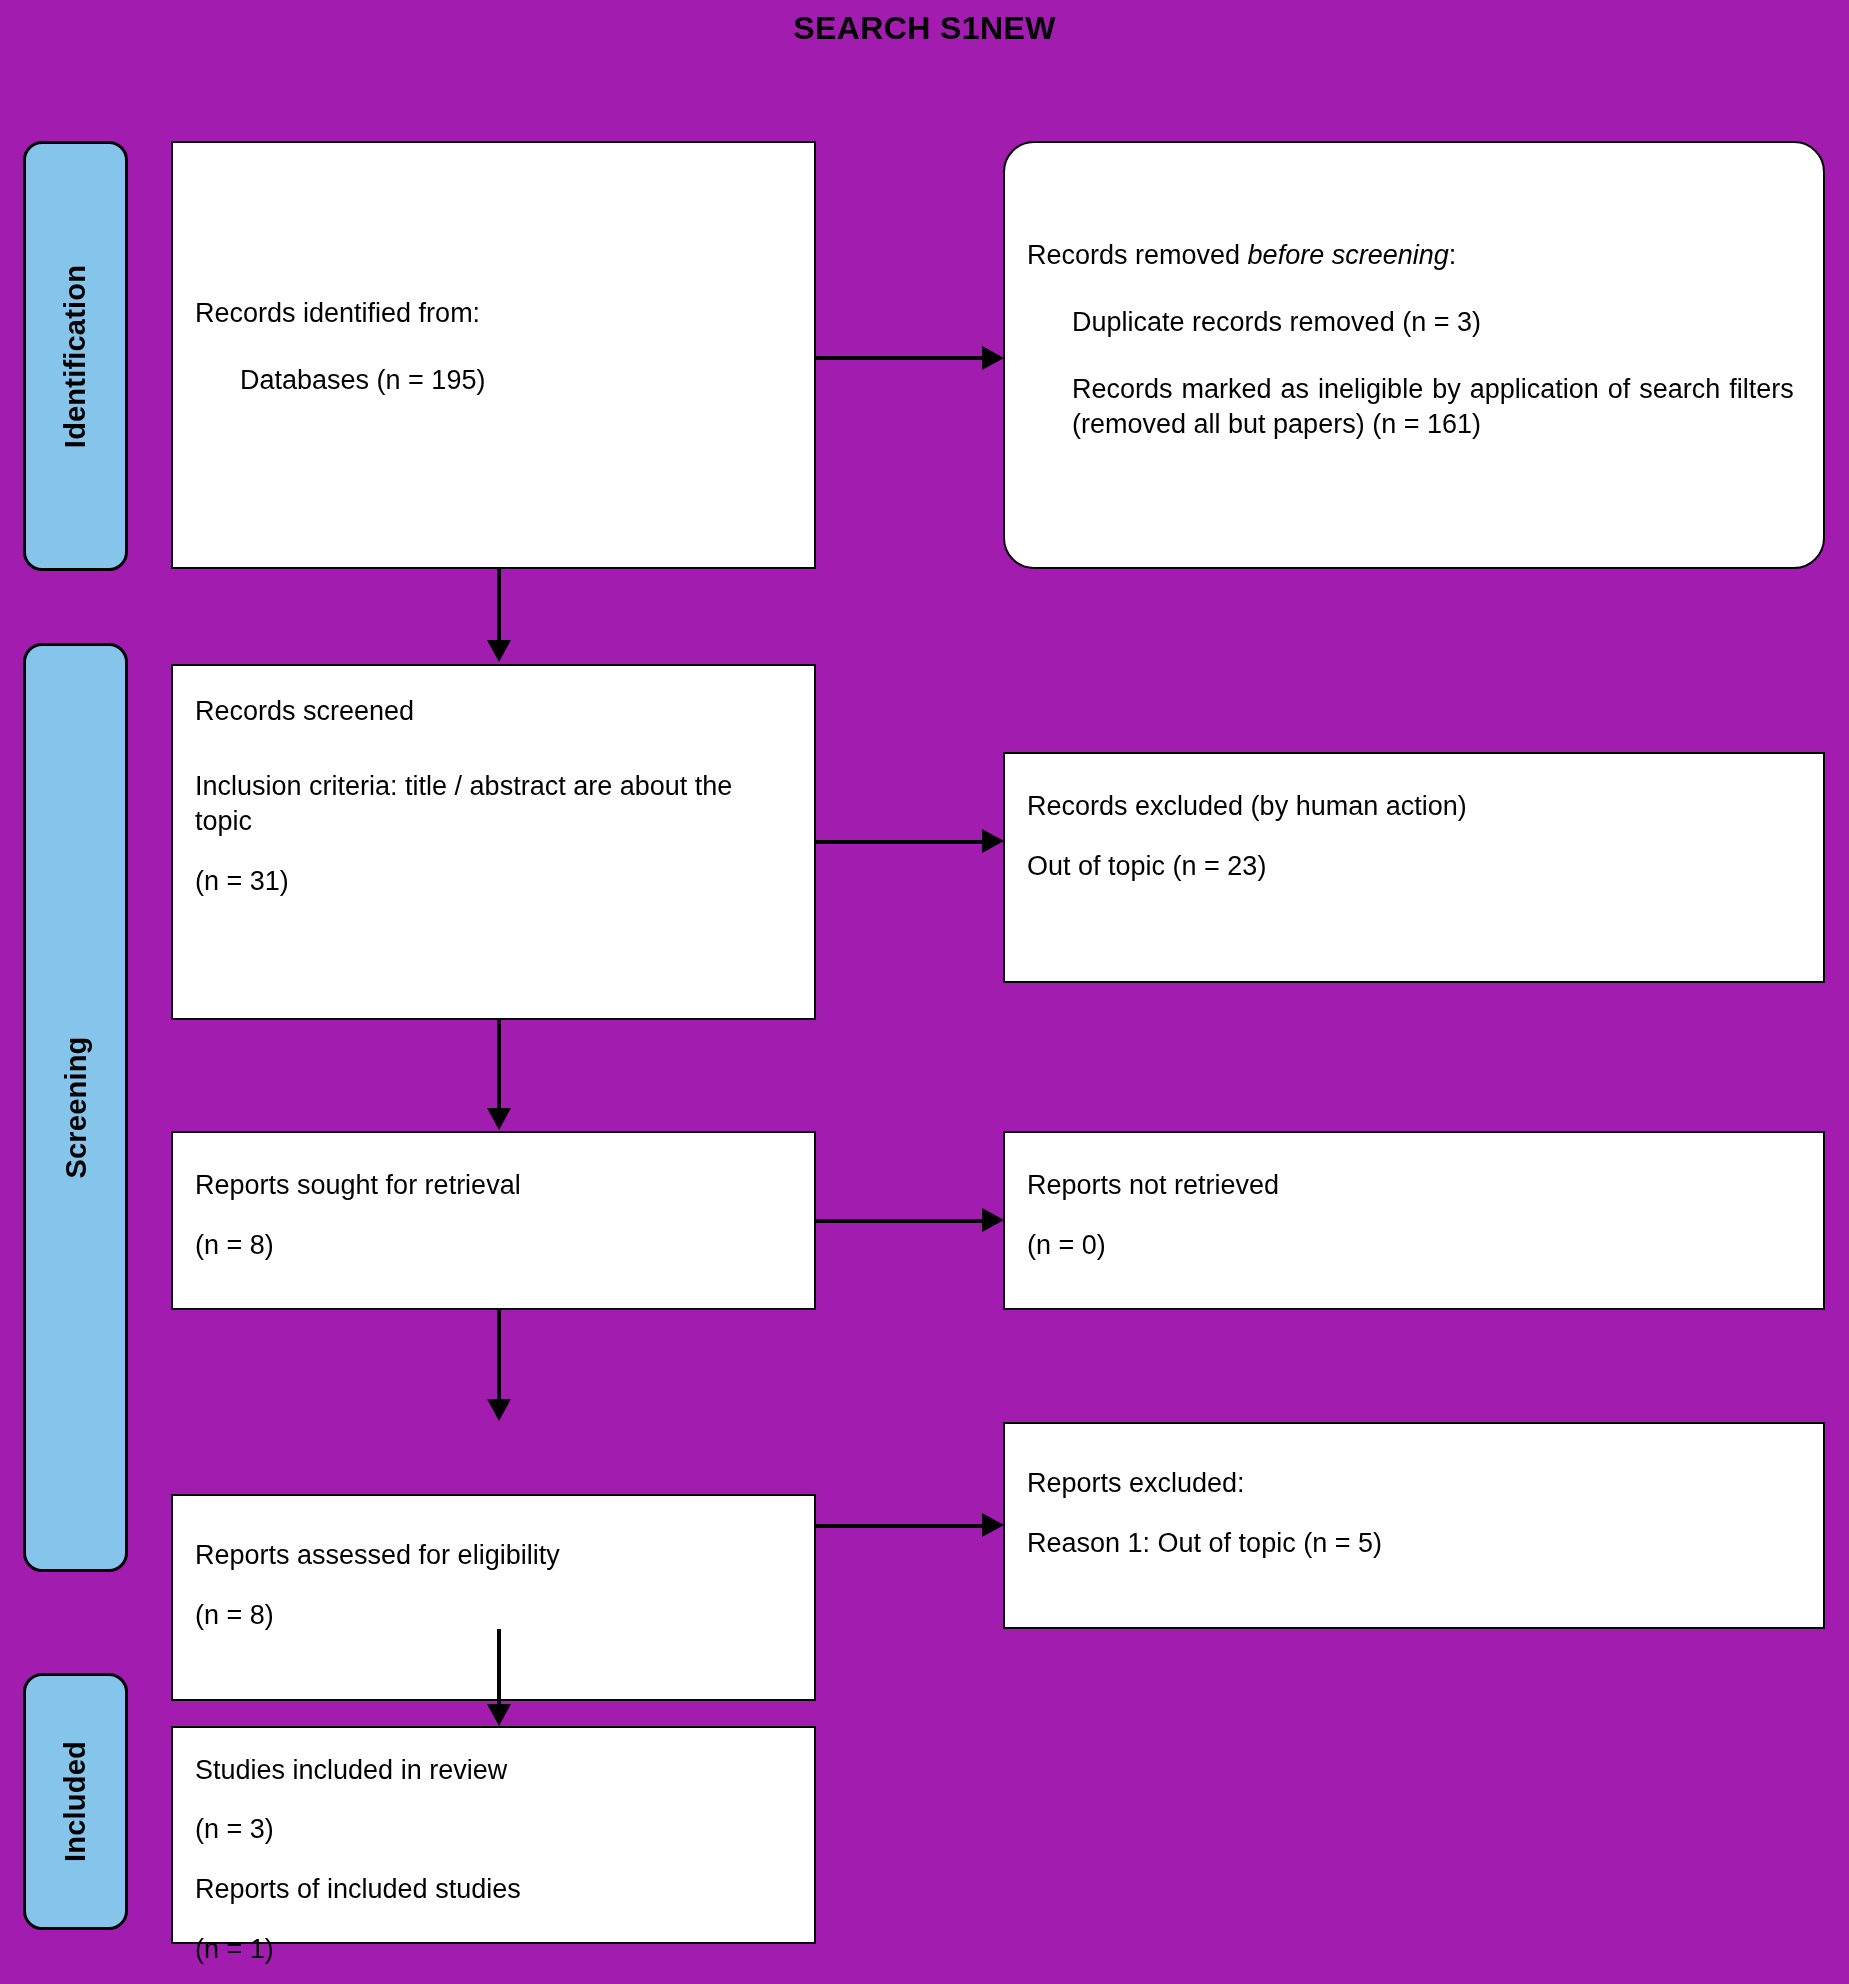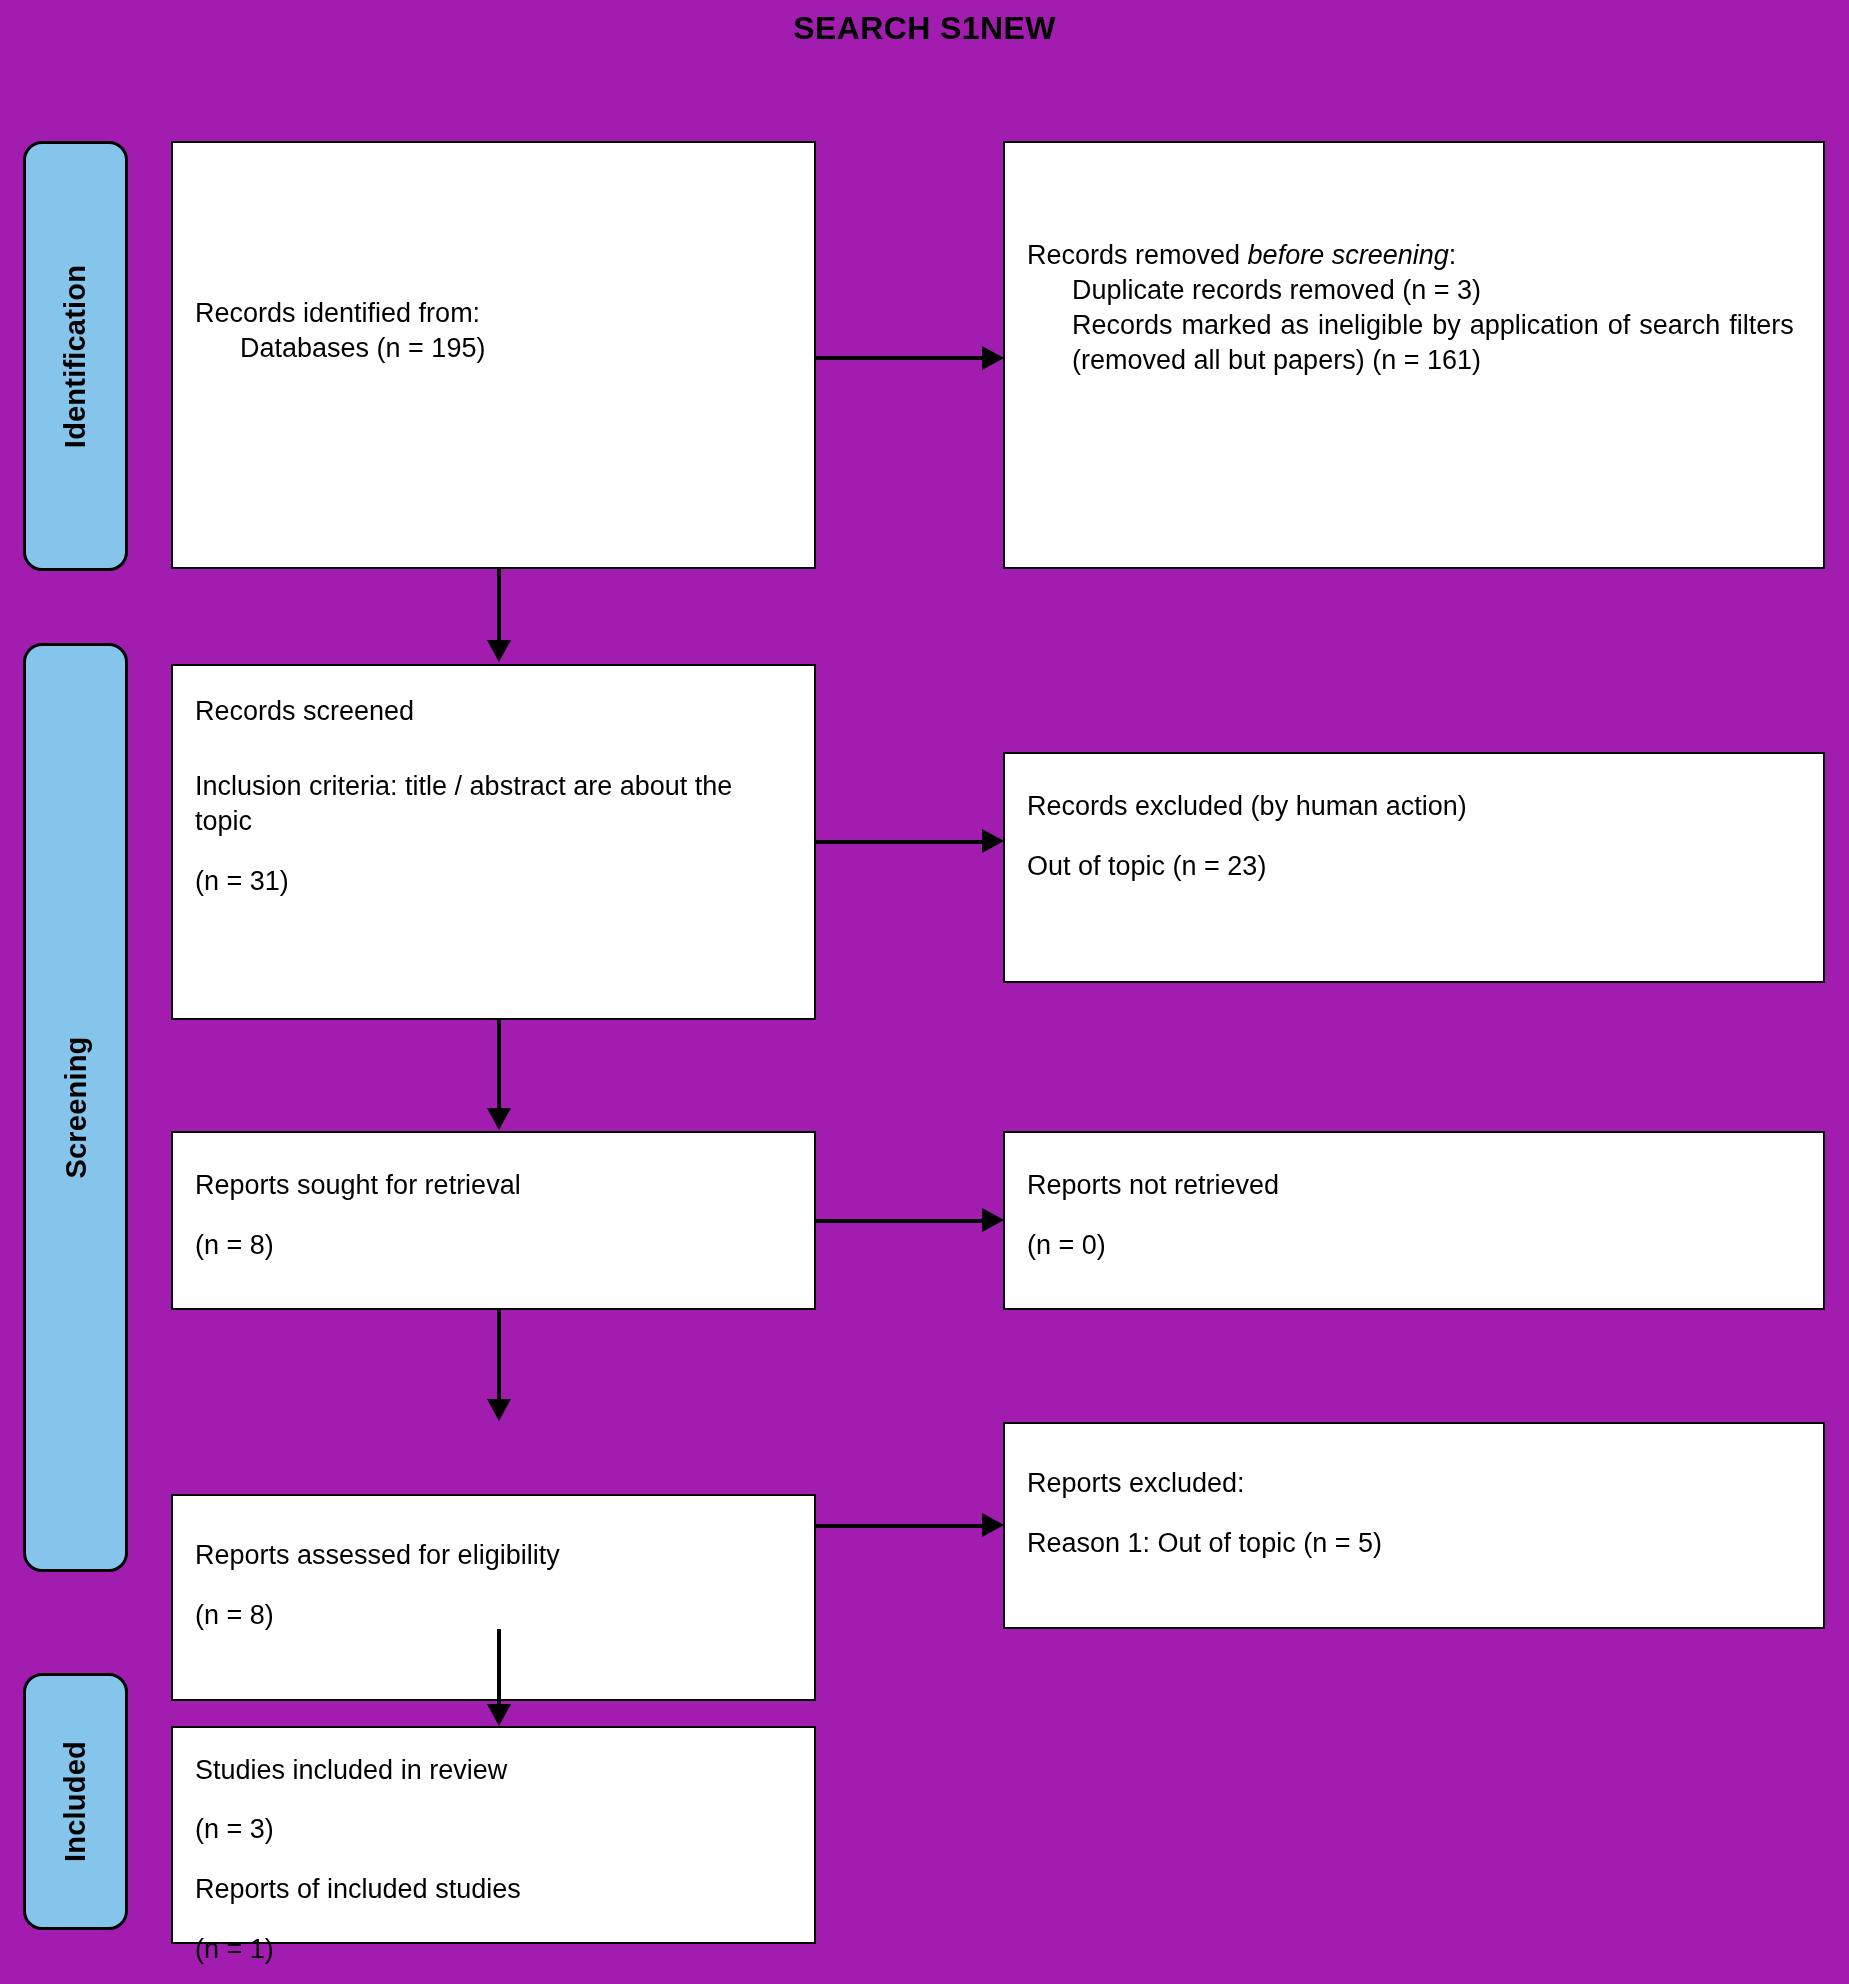--- a/index.html
+++ b/index.html
@@ -59,21 +59,21 @@
     border: 2.9px solid #000000;
     box-sizing: border-box;
     padding: 19px 22px;
   }
   .pbox p {
     margin: 0;
     font-size: 27px;
     line-height: 1.30;
   }
   .pbox p.gap-lg { margin-top: 40px; }
-  .pbox p.gap-md { }
+  .pbox p.gap-md { margin-top: 32px; }
   .pbox p.gap-sm { margin-top: 24.6px; }
   .pbox p.indent { padding-left: 45px; }
   .pbox p.justify { text-align: justify; }
   .it { font-style: italic; }
 
   
   .conn-v {
     position: absolute;
     width: 3.6px;
     background: #000000;
@@ -120,21 +120,21 @@
   </div>
 
   <div class="pbox" style="left:171px; top:141px; width:645px; height:428px;">
     <p style="margin-top:134px;">Records identified from:</p>
     <p class="gap-md indent">Databases (n = 195)</p>
   </div>
 
   <div class="conn-h" style="left:816px; top:356px; width:168px;"></div>
   <div class="arrow-right" style="left:982px; top:346px;"></div>
 
-  <div class="pbox" style="left:1003px; top:141px; width:822px; height:428px;">
+  <div class="pbox" style="left:1003px; top:141px; width:822px; height:428px;border-radius:31px;">
     <p style="margin-top:76px;">
       <span>Records removed </span><span class="it">before screening</span><span>:</span>
     </p>
     <p class="gap-md indent">Duplicate records removed (n = 3)</p>
     <p class="gap-md indent justify" style="padding-right:7.2px;">Records marked as ineligible by application of search filters (removed all but papers) (n = 161)</p>
   </div>
 
   <div class="conn-v" style="left:497px; top:569px; height:73px;"></div>
   <div class="arrow-down" style="left:487px; top:640px;"></div>
 

